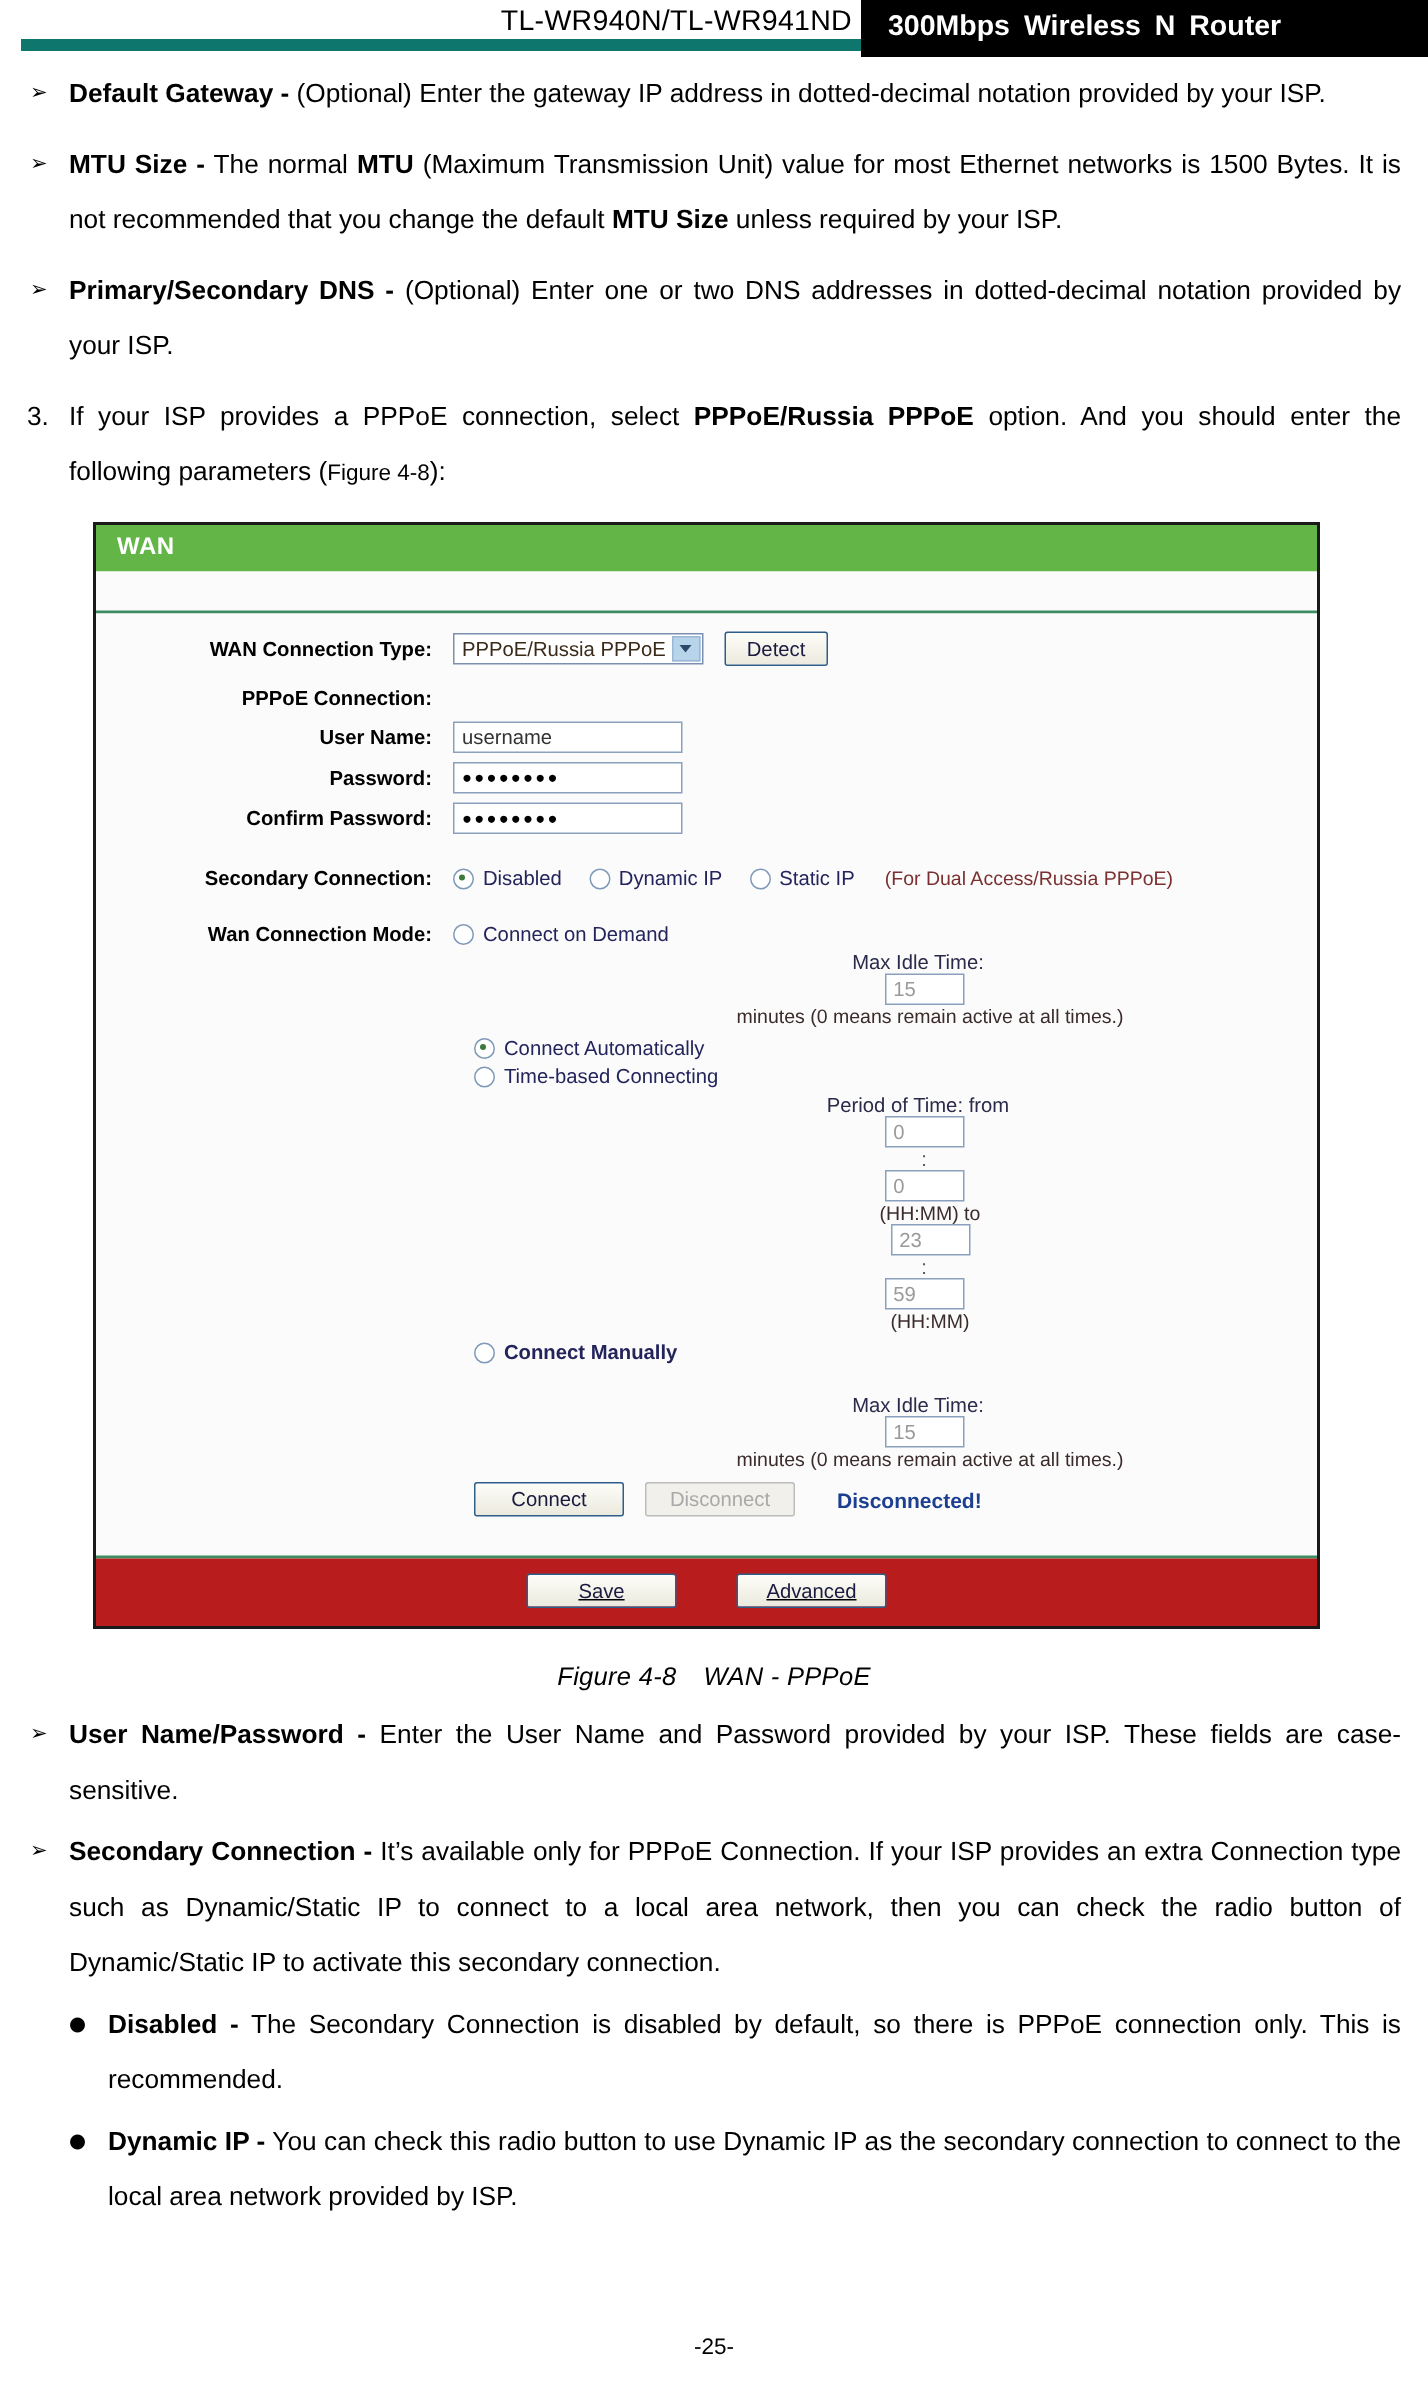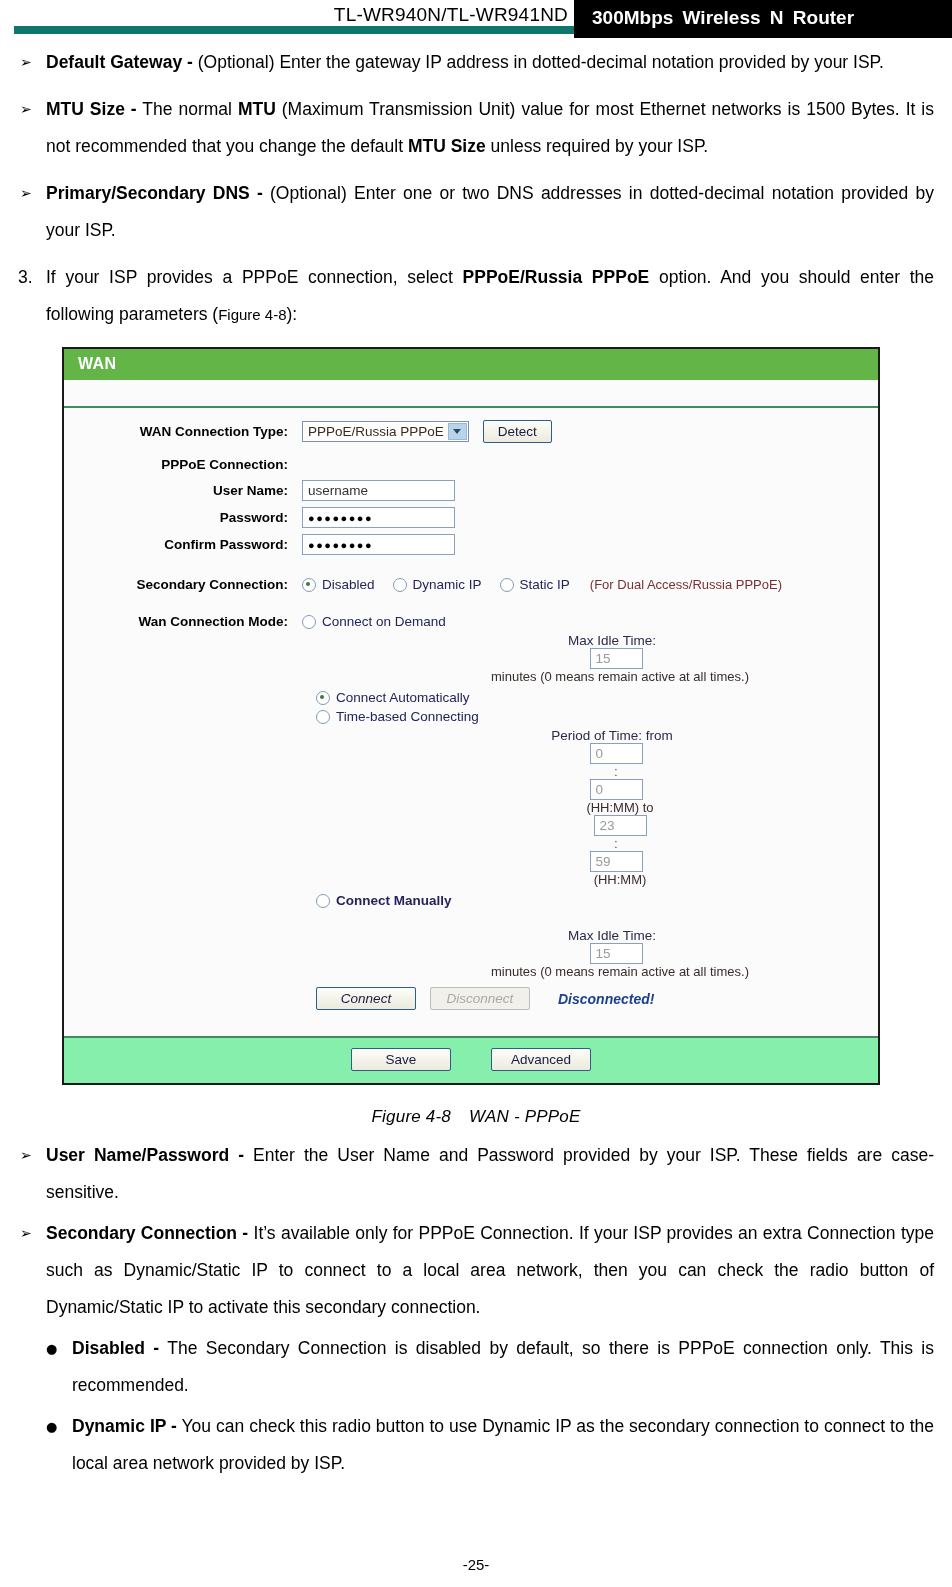--- a/index.html
+++ b/index.html
@@ -263,21 +263,22 @@
     font-size: 14px;
     margin-left: 28px;
     white-space: nowrap;
   }
   .sep-colon { margin: 0 9px; color: #555; }
   .footer-btns {
     display: flex;
     justify-content: center;
     gap: 40px;
     padding: 10px 0 12px 0;
-    background: #86efac;
+    background: #b91c1c;
+    text-decoration: underline;
   }
   .panel-foot-gap { height: 10px; background: #fbfbfb; }
 
   .fig-caption {
     text-align: center;
     font-size: 17px;
     margin-top: 22px;
     letter-spacing: .2px;
     font-style: italic;
   }
@@ -448,21 +449,21 @@
             <span>Connect Manually</span>
           </span>
         </div>
 
         <div class="row indent-2" style="margin-bottom:8px;">
           <span class="sub-lbl">Max Idle Time:</span>
           <span class="inp w-small">15</span>
           <span class="note-plain">minutes (0 means remain active at all times.)</span>
         </div>
 
-        <div class="row indent-1" style="margin-bottom:10px;font-style:italic;">
+        <div class="row indent-1" style="margin-bottom:10px;">
           <span class="btn wide">Connect</span>
           <span class="btn wide disabled" style="margin-left:14px;">Disconnect</span>
           <span class="status-txt">Disconnected!</span>
         </div>
 
       </div>
 
       <div class="panel-foot-gap"></div>
       <div class="hr-green"></div>
 

